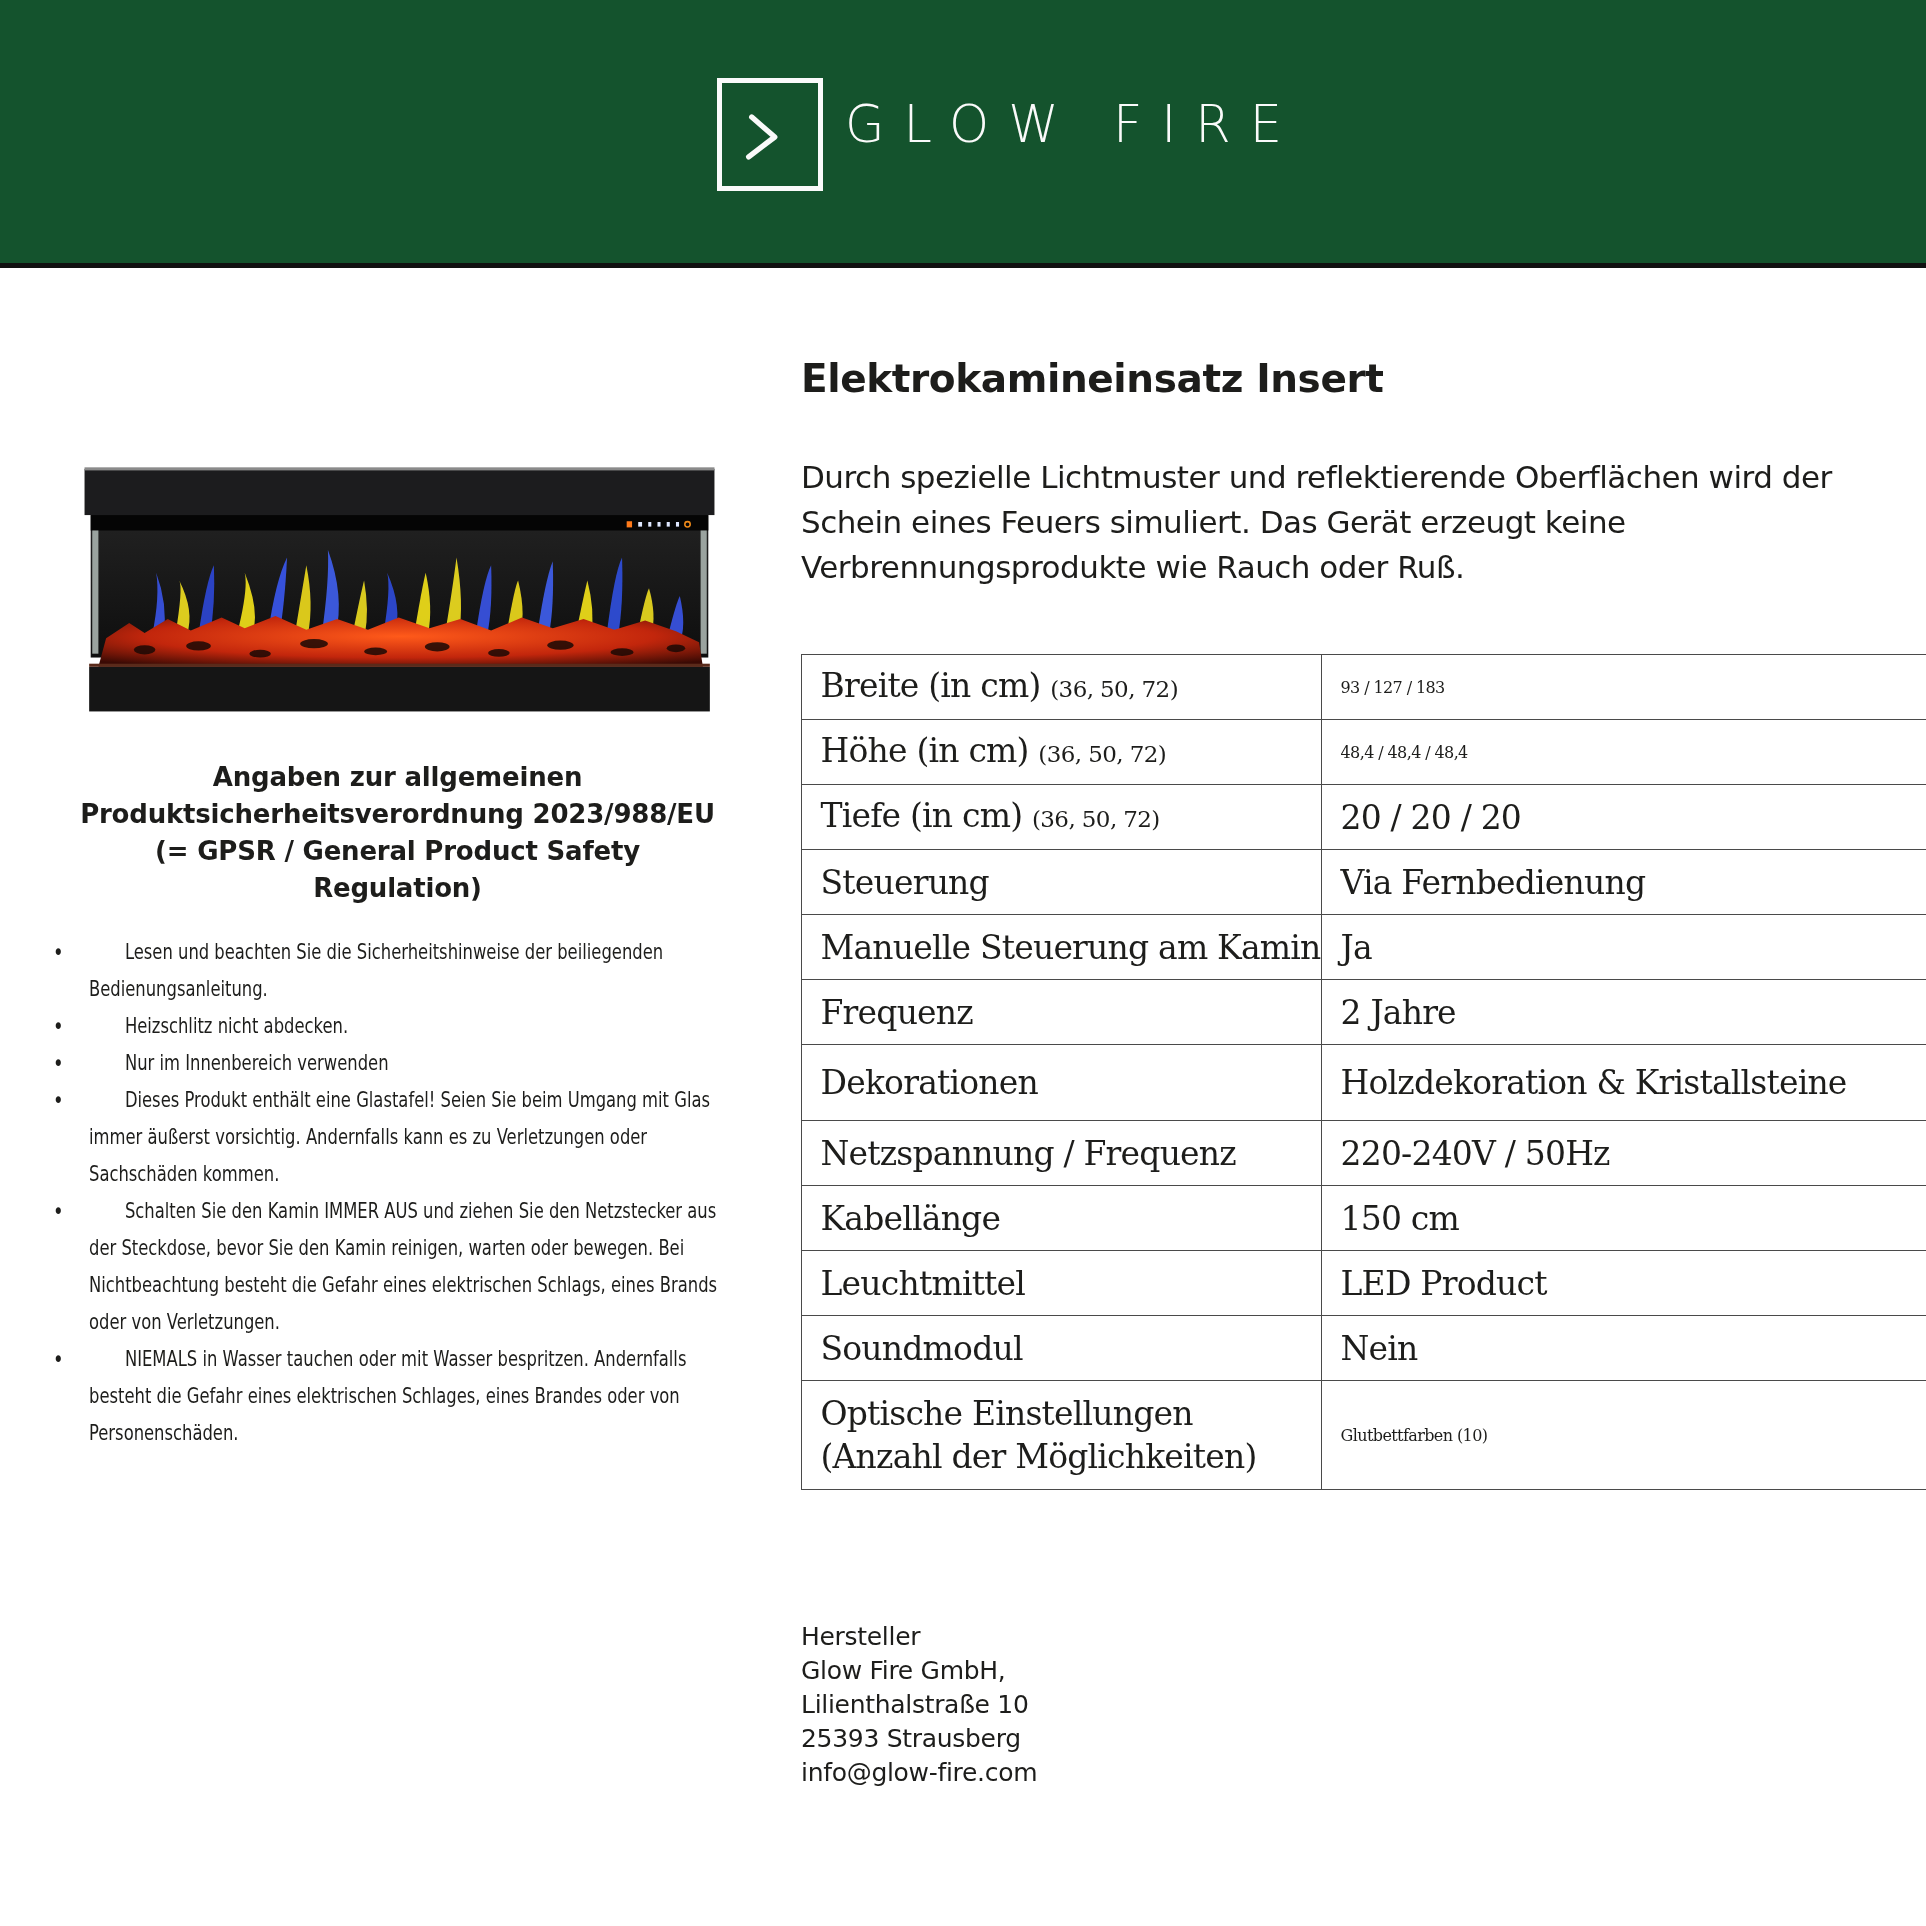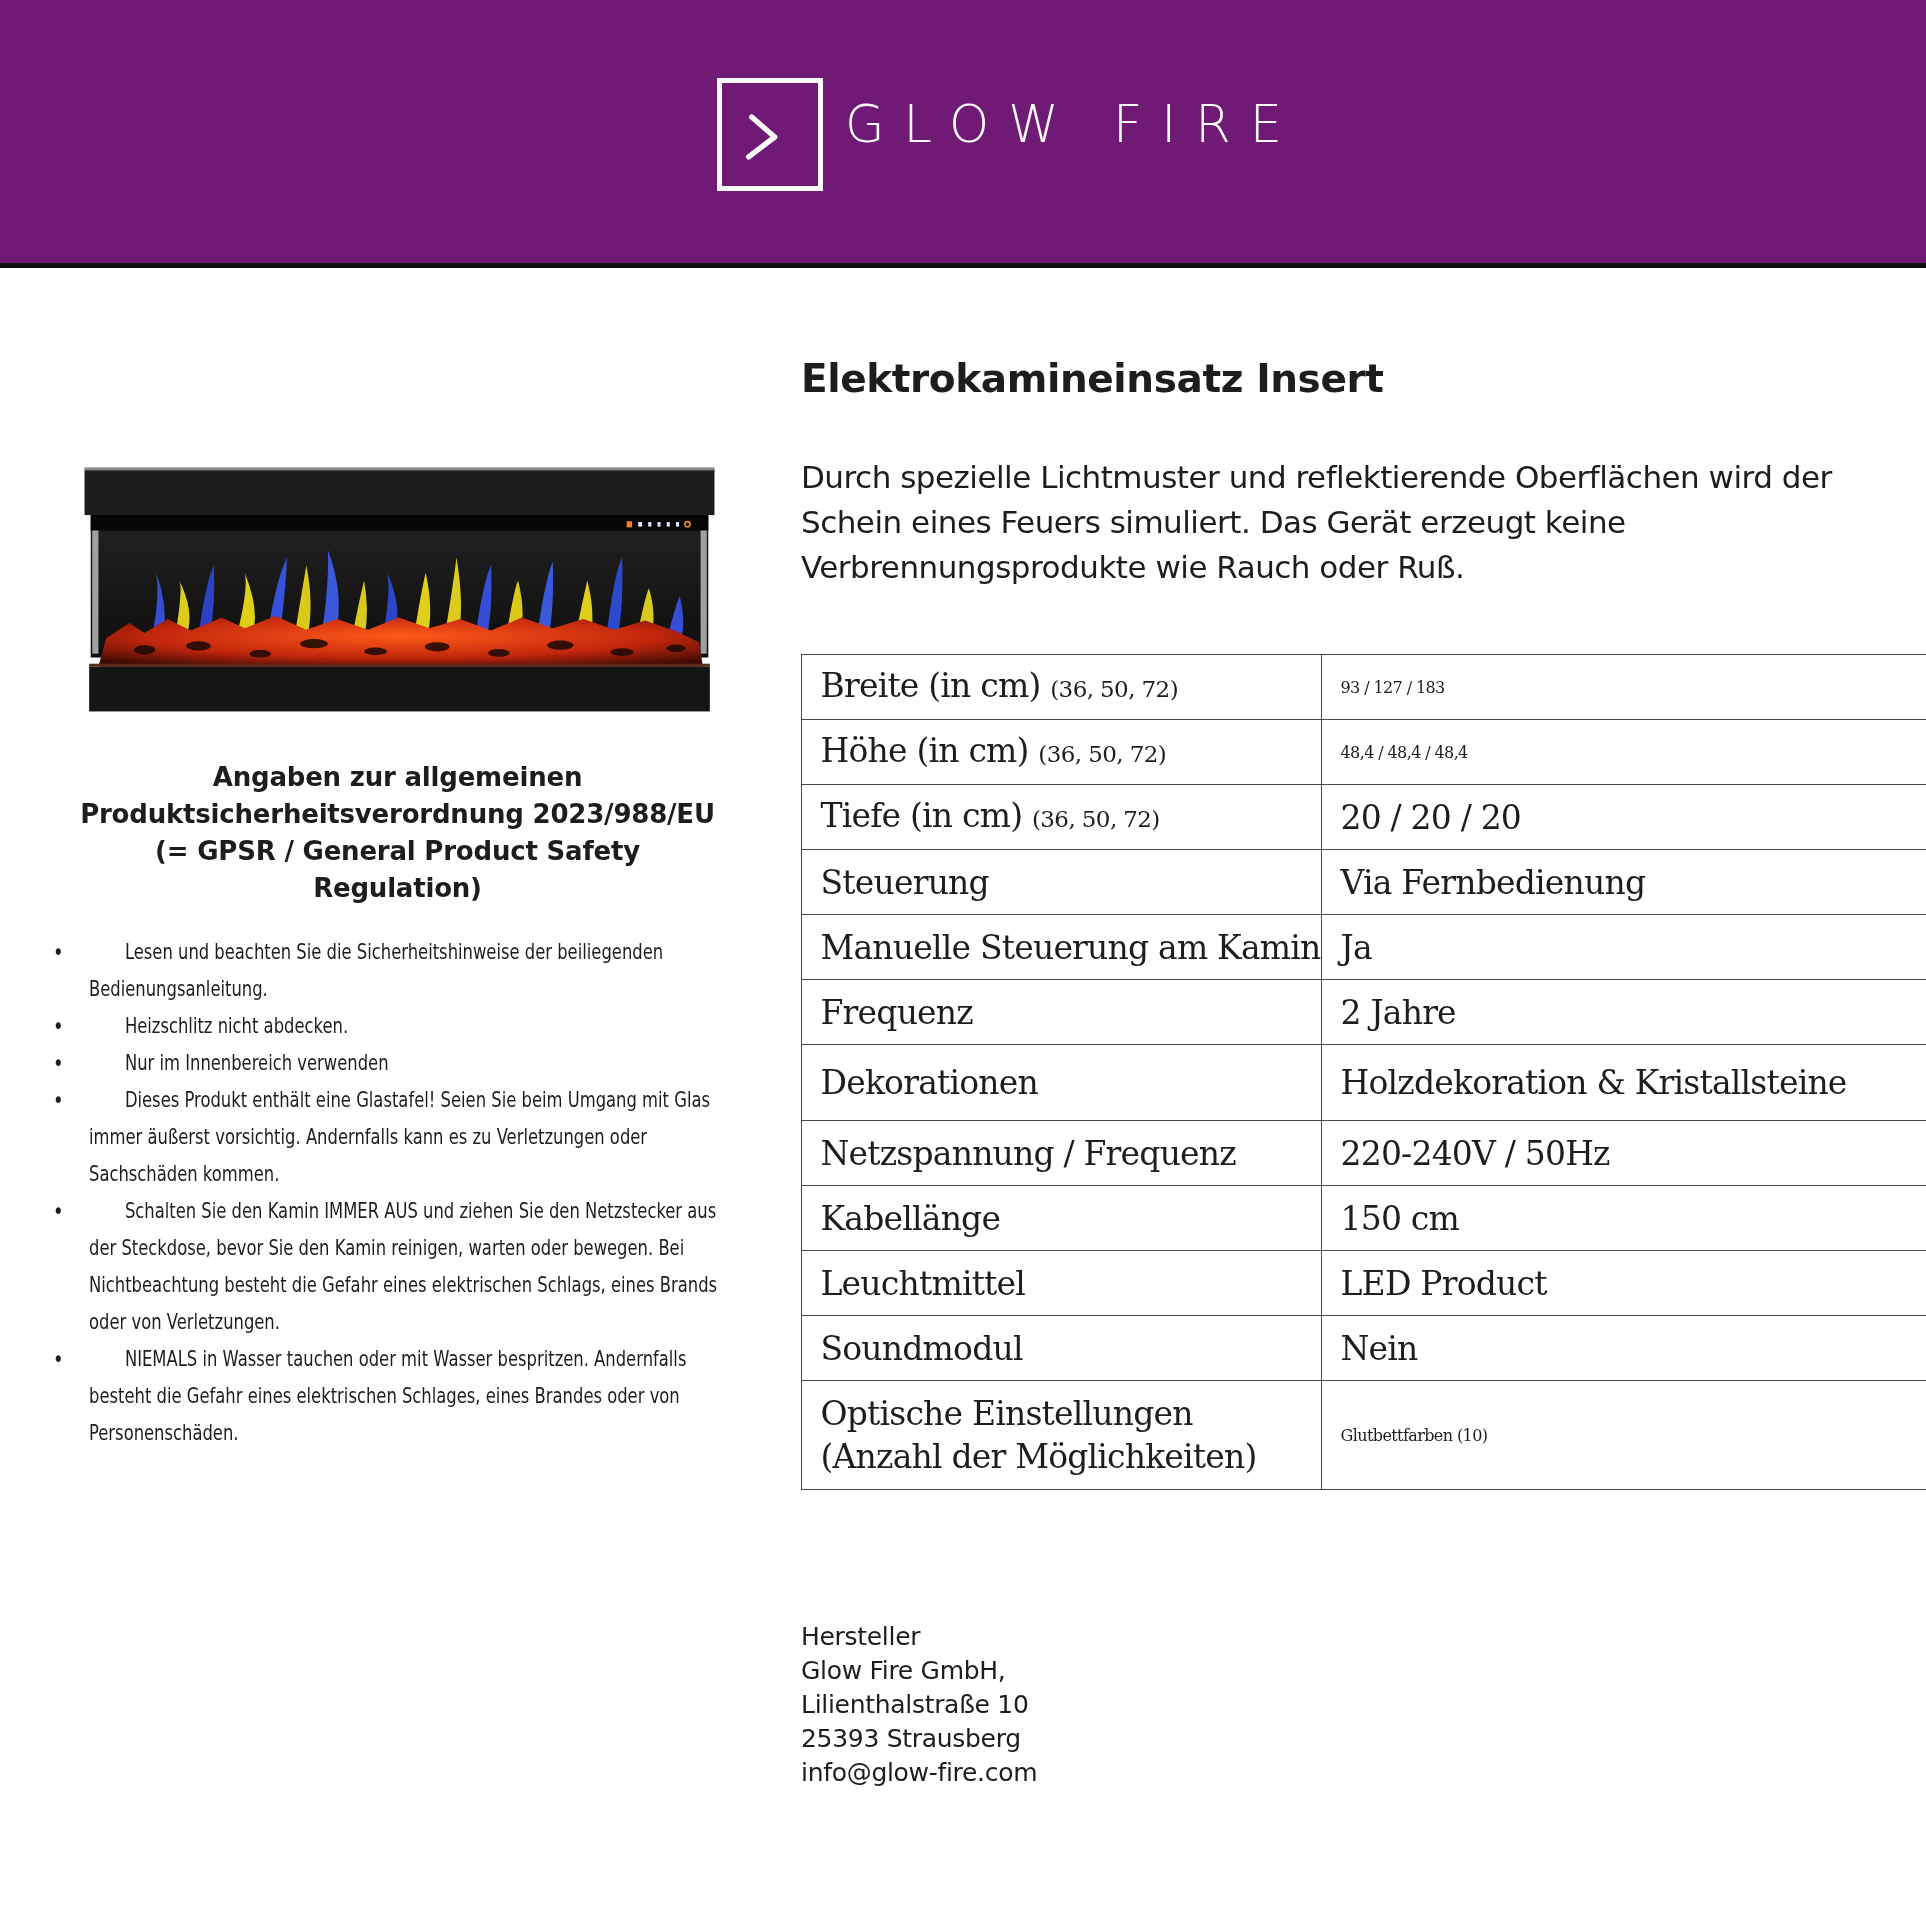--- a/index.html
+++ b/index.html
@@ -1,20 +1,20 @@
 <!DOCTYPE html>
 <html style="font-size:12.3px"><head>
 <meta charset="utf-8">
 <style>
   * { box-sizing: border-box; margin: 0; padding: 0; }
   html, body { width: 1926px; height: 1926px; background: #ffffff; overflow: hidden; }
   body { position: relative; font-family: "DejaVu Sans", sans-serif; color: #1d1d1b; }
 
   
-  .header { position: absolute; left: 0; top: 0; width: 1926px; height: 263px; background: #701a75; }
+  .header { position: absolute; left: 0; top: 0; width: 1926px; height: 263px; background: #14532d; }
   .header-rule { position: absolute; left: 0; top: 263px; width: 1926px; height: 4.6px; background: #111; }
   .logo-box { position: absolute; left: 717px; top: 78px; width: 106px; height: 113px;
               border: 5.4px solid #fafafa; }
   .logo-chevron { position: absolute; left: 18.5px; top: 31px; width: 46px; height: 46px; }
   .logo-text { position: absolute; left: 845px; top: 99px; font-family: "DejaVu Sans", sans-serif;
                font-weight: 300; font-size: 51px; letter-spacing: 19px; color: #fafafa; line-height: 1; }
 
   
   .fireplace { position: absolute; left: 83px; top: 465px; width: 633px; height: 248px; }
 

